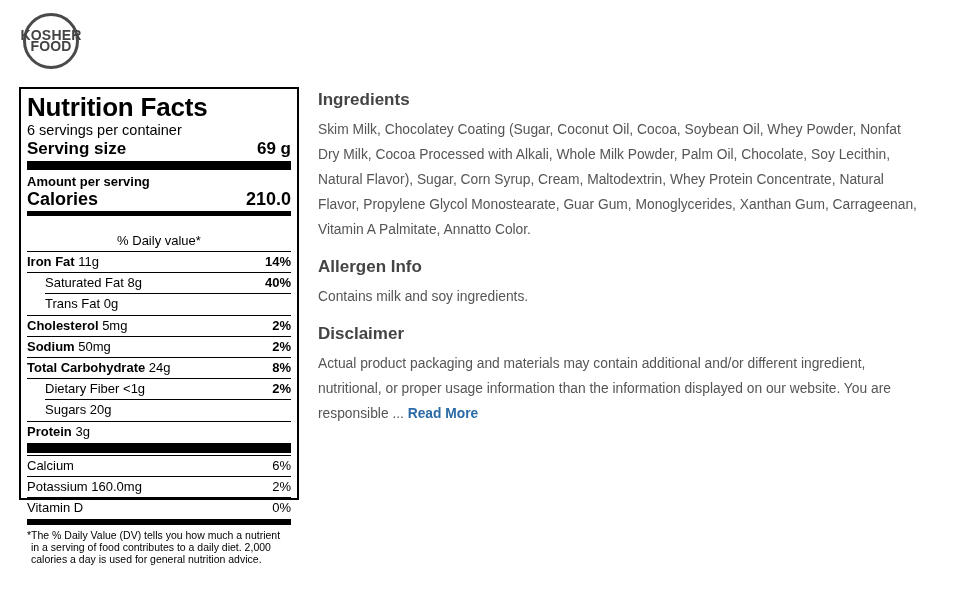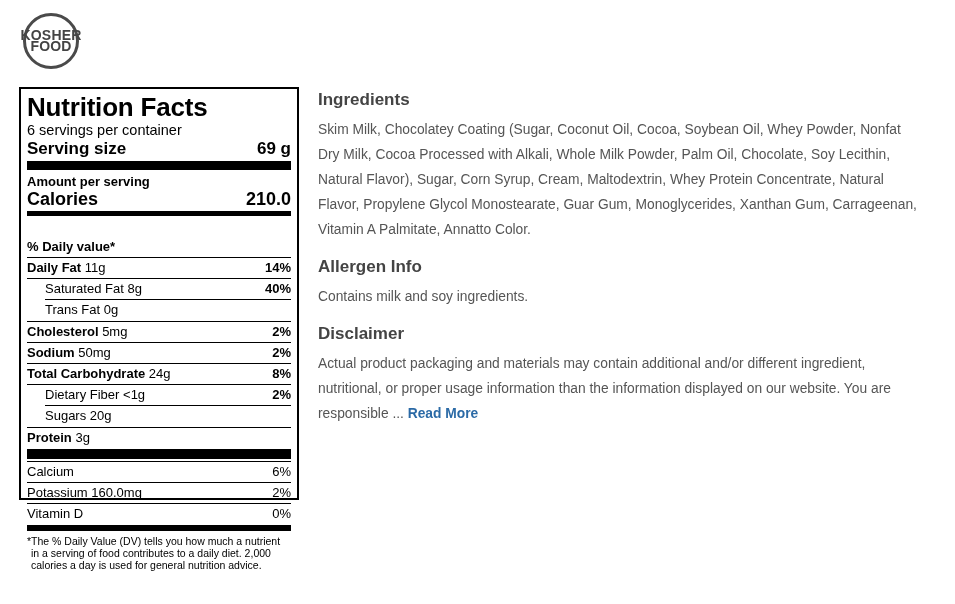--- a/index.html
+++ b/index.html
@@ -19,21 +19,21 @@
     border: 2px solid #000; padding: 4px 6px 0 6px;
     font-family: "Liberation Sans", sans-serif;
   }
   .nf-title { font-size: 26px; font-weight: bold; line-height: 29px; letter-spacing: -0.2px; }
   .nf-servings { font-size: 14.5px; line-height: 17px; }
   .nf-size { display: flex; justify-content: space-between; font-size: 17px; font-weight: bold; line-height: 20px; }
   .bar-thick { height: 9px; background: #000; margin-top: 2px; }
   .bar-med { height: 5px; background: #000; margin-top: 2px; }
   .nf-amount { font-size: 13px; font-weight: bold; line-height: 15px; margin-top: 4px; }
   .nf-cal { display: flex; justify-content: space-between; font-size: 18px; font-weight: bold; line-height: 20px; }
-  .nf-dvhead { text-align: left; font-size: 13px; font-weight: bold; line-height: 16px; padding-top: 23px; padding-bottom: 2px; border-bottom: 1px solid #000; }
+  .nf-dvhead { text-align: center; font-size: 13px; font-weight: normal; line-height: 16px; padding-top: 17px; padding-bottom: 2px; border-bottom: 1px solid #000; }
 
   .row { display: flex; justify-content: space-between; font-size: 13px; line-height: 20px; height: 21px; border-bottom: 1px solid #000; }
   .row.indent { margin-left: 18px; }
   .row .n { font-weight: bold; }
   .row .pct { font-weight: bold; }
   .row.last { border-bottom: none; }
 
   .bar-protein { height: 10px; background: #000; margin-top: 0px; }
   .vrow { display: flex; justify-content: space-between; font-size: 13px; line-height: 20px; height: 21px; border-bottom: 1px solid #000; }
   .vrow:first-of-type { }
@@ -67,21 +67,21 @@
   <div class="bar-thick"></div>
   <div class="nf-amount">Amount per serving</div>
   <div class="nf-cal">
     <span>Calories</span>
     <span>210.0</span>
   </div>
   <div class="bar-med"></div>
   <div class="nf-dvhead">% Daily value*</div>
 
   <div class="row">
-    <span><span class="n">Daily Fat</span> <span>11g</span></span>
+    <span><span class="n">Iron Fat</span> <span>11g</span></span>
     <span class="pct">14%</span>
   </div>
   <div class="row indent">
     <span><span>Saturated Fat</span> <span>8g</span></span>
     <span class="pct">40%</span>
   </div>
   <div class="row indent" style="margin-left:18px;border-bottom:none;">
     <span><span>Trans Fat</span> <span>0g</span></span>
     <span class="pct"></span>
   </div>

